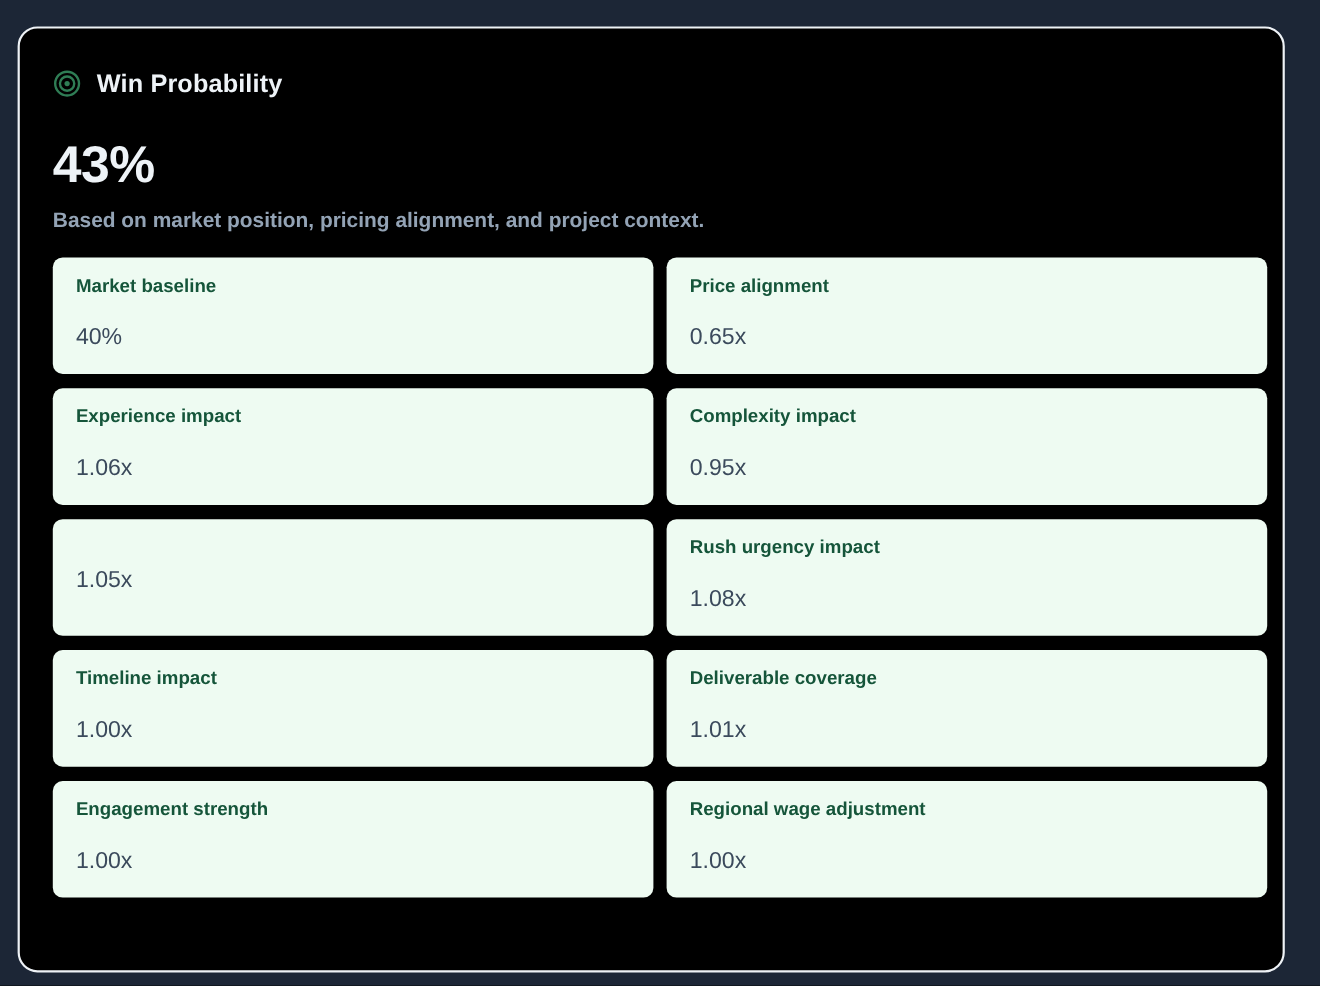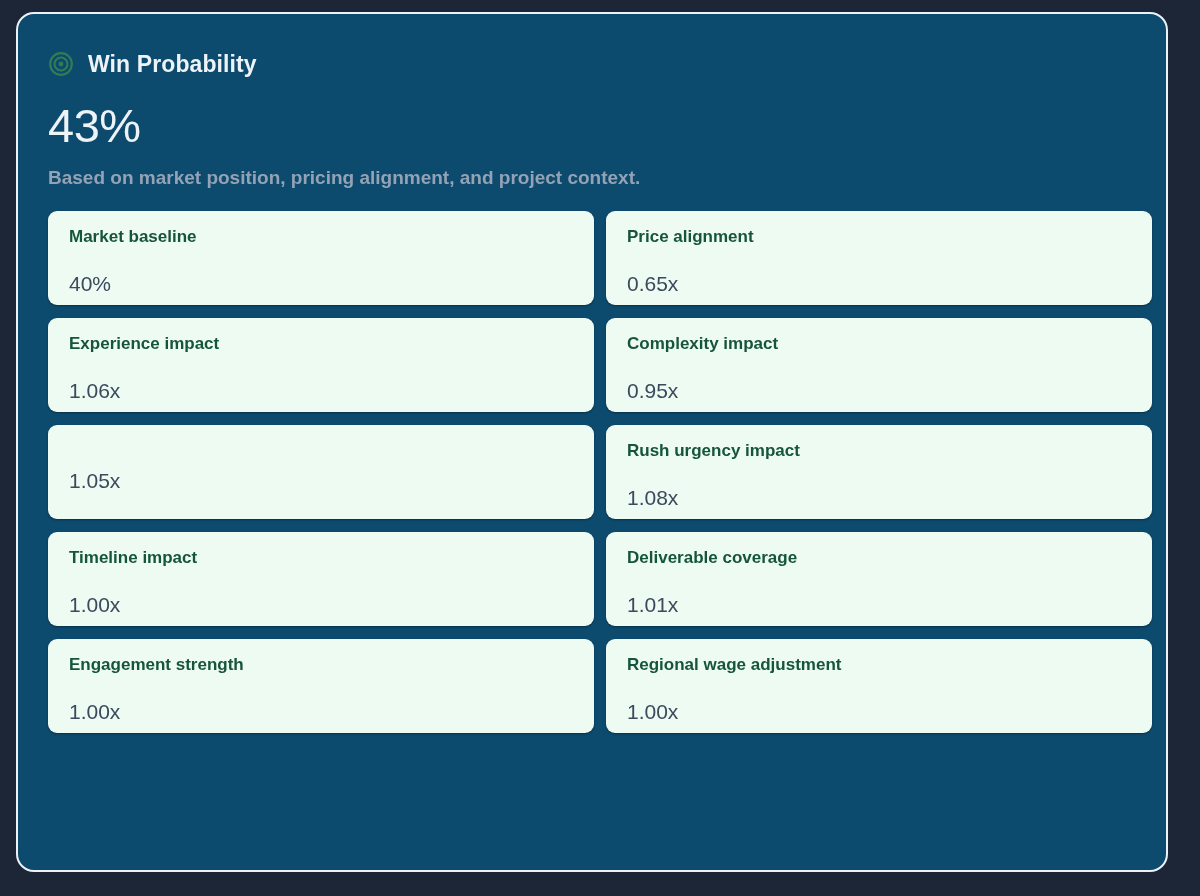--- a/index.html
+++ b/index.html
@@ -11,25 +11,25 @@
     height: 896px;
     background: #1c2636;
     font-family: "Liberation Sans", sans-serif;
     -webkit-font-smoothing: antialiased;
     overflow: hidden;
   }
 
   .panel {
     position: absolute;
     left: 16px;
-    top: 12px;
+    top: 24px;
     width: 1152px;
     height: 860px;
     box-sizing: border-box;
-    background: #0c4a6e;
+    background: #000000;
     border: 2px solid #eef2f6;
     border-radius: 18px;
     padding: 34px 30px 0 30px;
   }
 
   .panel-header {
     display: flex;
     align-items: center;
     gap: 14px;
     height: 32px;
@@ -44,23 +44,23 @@
 
   .panel-title {
     font-size: 23px;
     font-weight: 700;
     color: #eef3f7;
     letter-spacing: 0.1px;
     line-height: 1;
   }
 
   .headline {
-    margin-top: 22px;
+    margin-top: 33px;
     font-size: 47px;
-    font-weight: 400;
+    font-weight: 700;
     color: #eef3f7;
     line-height: 1;
     letter-spacing: -0.5px;
   }
 
   .subtitle {
     margin-top: 19px;
     font-size: 19px;
     font-weight: 700;
     color: #93a3b5;
@@ -71,21 +71,21 @@
     margin-top: 24px;
     display: grid;
     grid-template-columns: repeat(2, 546px);
     column-gap: 12px;
     row-gap: 13px;
     align-content: start;
   }
 
   .factor-card {
     box-sizing: border-box;
-    height: 94px;
+    height: 106px;
     background: #eefbf2;
     border-radius: 9px;
     padding: 17px 23px 0 21px;
     box-shadow: 0 1px 2px rgba(0,0,0,0.35);
   }
 
   .factor-label {
     font-size: 17px;
     font-weight: 700;
     color: #15553a;

